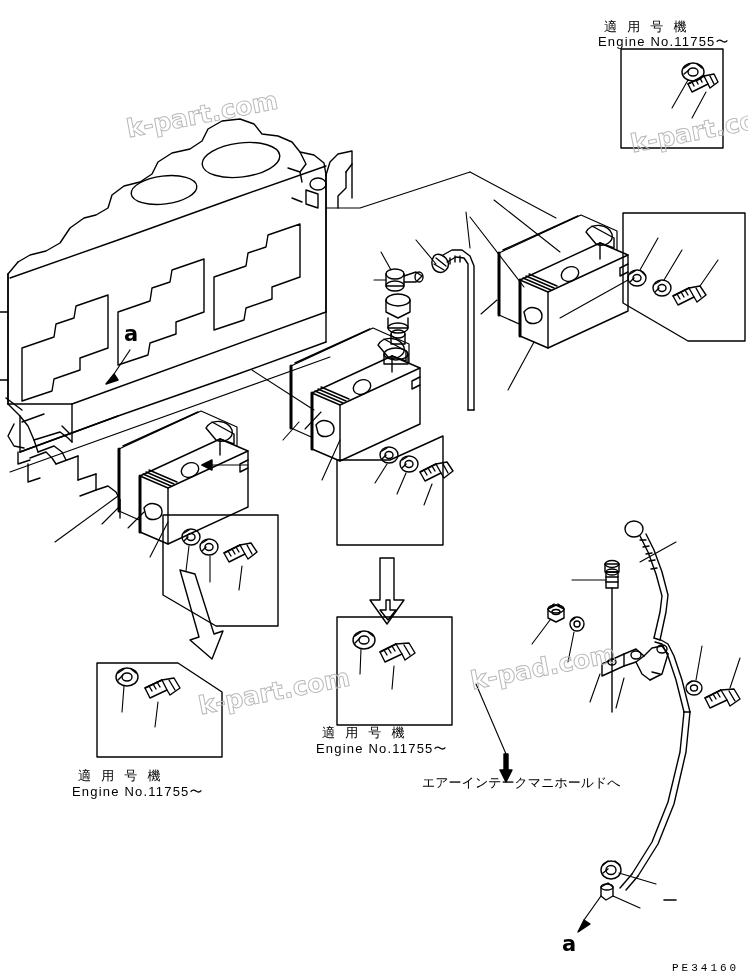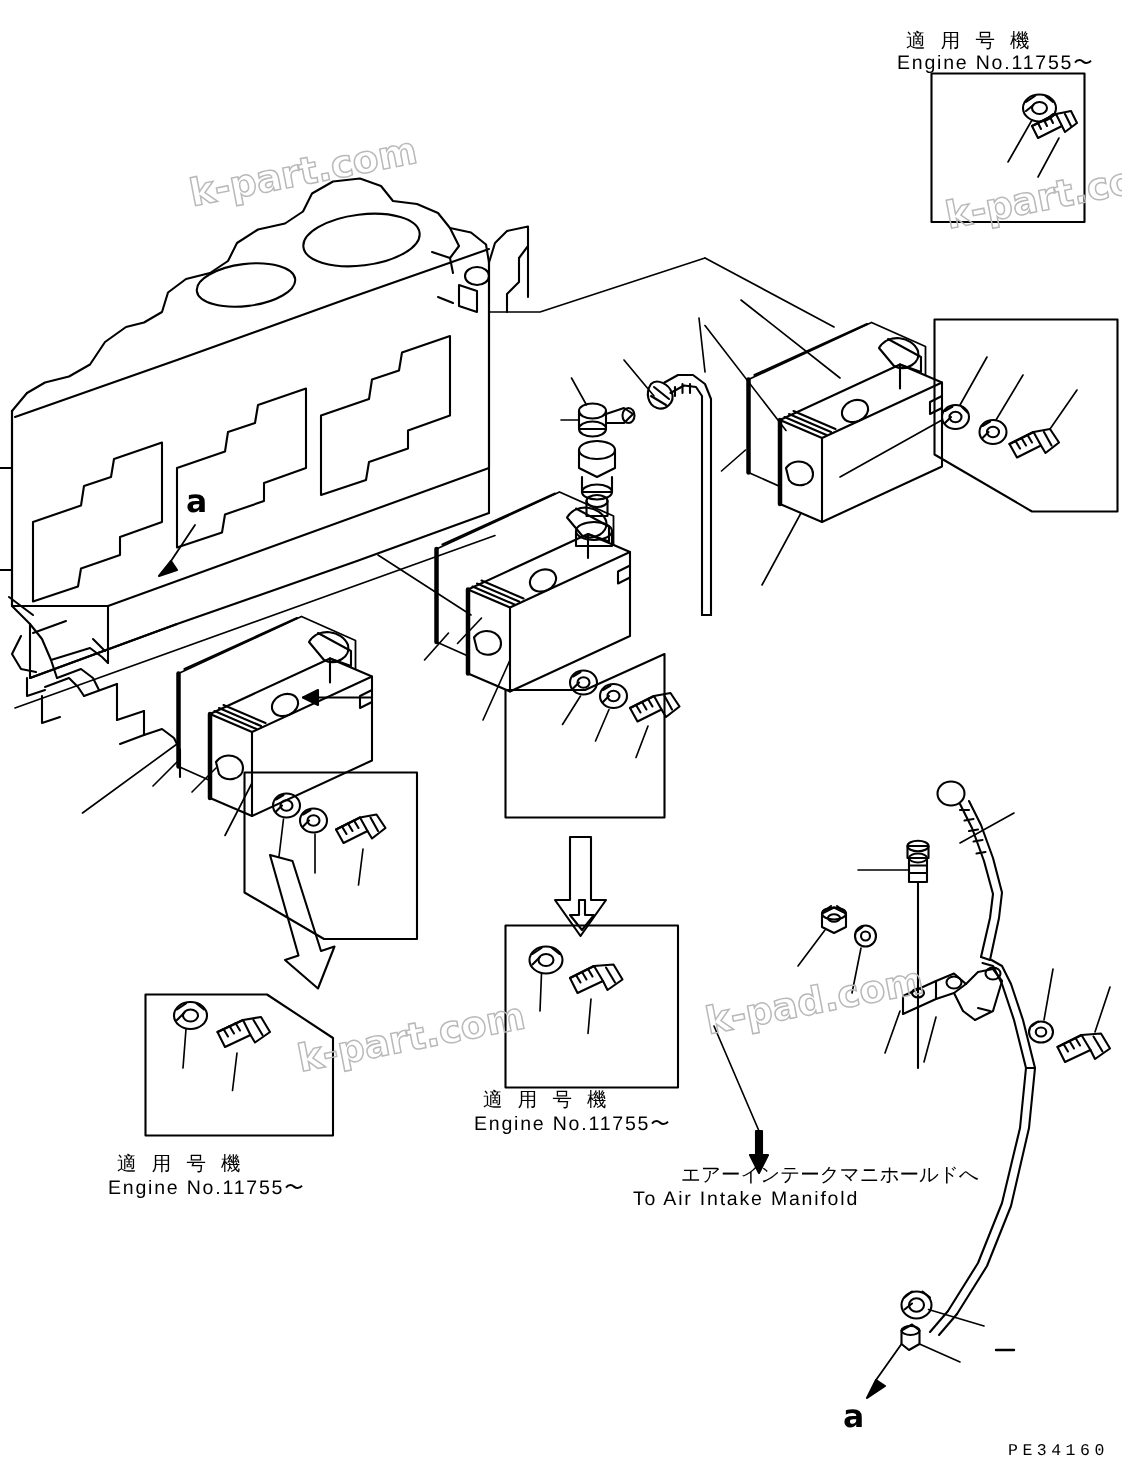--- a/index.html
+++ b/index.html
@@ -506,22 +506,21 @@
 
   <div class="lbl jp" style="left:604px;top:6px;">適 用 号 機</div>
   <div class="lbl en" style="left:598px;top:21px;">Engine No.11755〜</div>
 
   <div class="lbl jp" style="left:78px;top:755px;">適 用 号 機</div>
   <div class="lbl en" style="left:72px;top:771px;">Engine No.11755〜</div>
 
   <div class="lbl jp" style="left:322px;top:712px;">適 用 号 機</div>
   <div class="lbl en" style="left:316px;top:728px;">Engine No.11755〜</div>
 
-  <div class="lbl jp" style="left:422px;top:762px;letter-spacing:0px;margin-left:32px;">エアーインテークマニホールドへ</div>
-  <div class="lbl en" style="left:422px;top:779px;">To Air Intake Manifold</div>
+  <div class="lbl jp" style="left:422px;top:762px;letter-spacing:0px;">エアーインテークマニホールドへ</div>
 
   <div class="lbl callout" style="left:124px;top:310px;">a</div>
   <div class="lbl callout" style="left:562px;top:920px;">a</div>
 
   <div class="lbl partno" style="left:672px;top:950px;">PE34160</div>
 
   <div class="wm" style="left: 124px; top: 103px; font-size: 25px; transform: rotate(-11deg); transform-origin: left top; -webkit-text-stroke: 1px rgb(185, 185, 185);">k-part.com</div>
   <div class="wm" style="left: 628px; top: 118px; font-size: 25px; transform: rotate(-11deg); transform-origin: left top; -webkit-text-stroke: 1px rgb(185, 185, 185);">k-part.com</div>
   <div class="wm" style="left: 196px; top: 680px; font-size: 25px; transform: rotate(-11deg); transform-origin: left top; -webkit-text-stroke: 1px rgb(185, 185, 185);">k-part.com</div>
   <div class="wm" style="left: 468px; top: 655px; font-size: 25px; transform: rotate(-11deg); transform-origin: left top; -webkit-text-stroke: 1px rgb(185, 185, 185);">k-pad.com</div>

